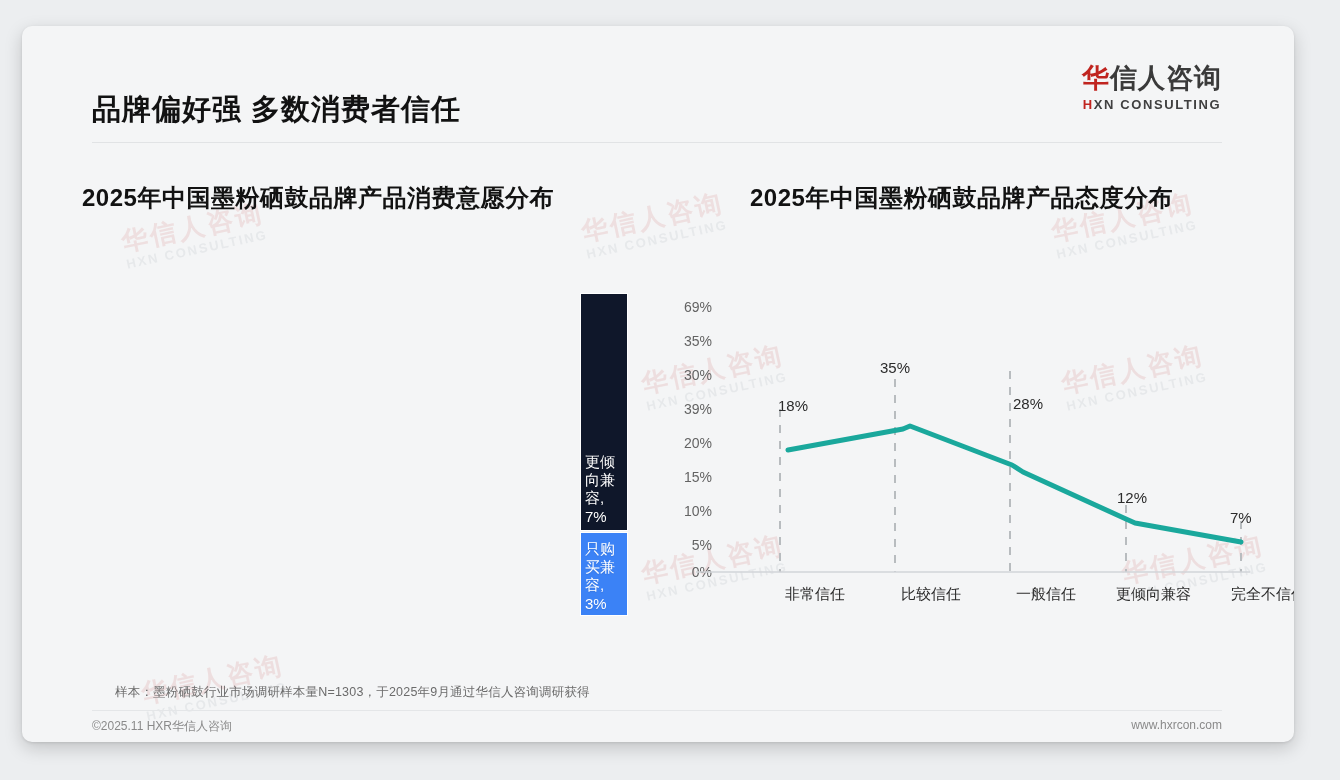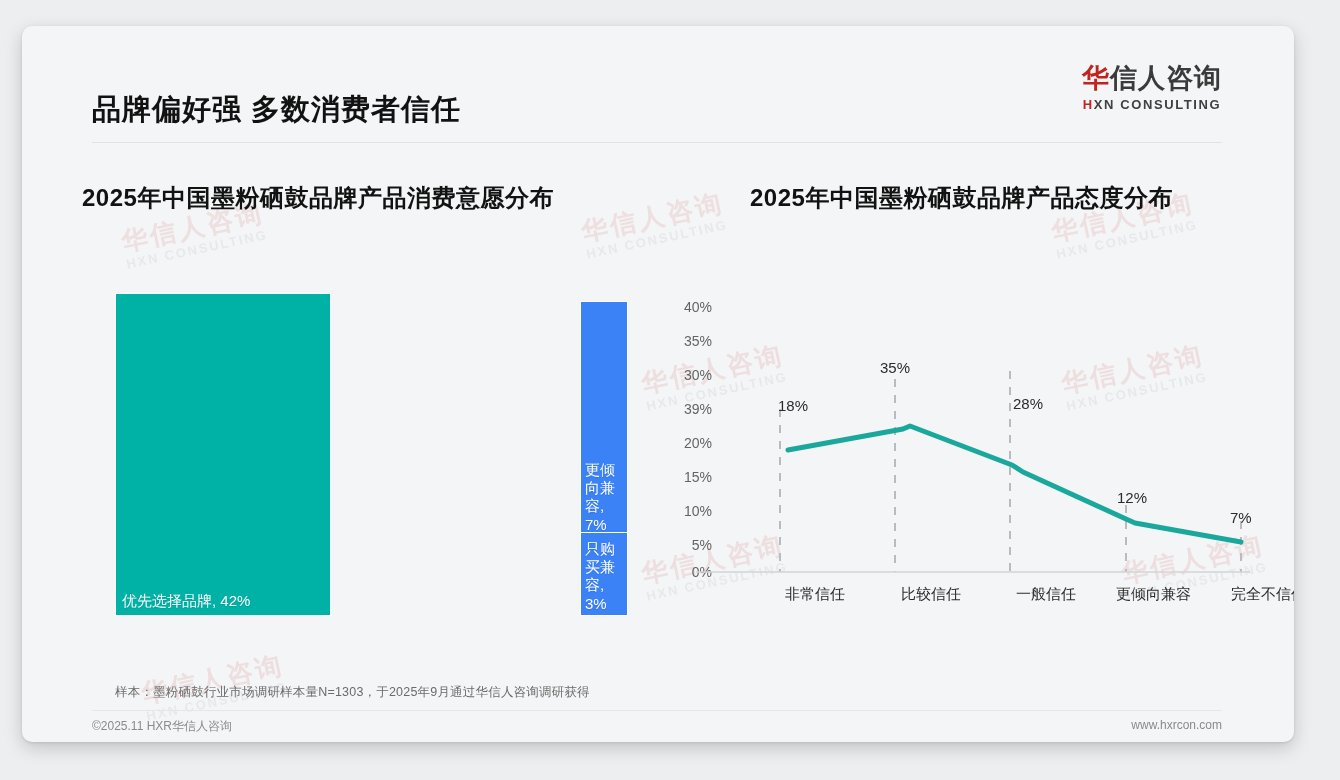--- a/index.html
+++ b/index.html
@@ -158,38 +158,35 @@
   <div class="logo">
     <div class="logo-cn"><span class="c-red">华</span><span class="c-dark">信人咨询</span></div>
     <div class="logo-en"><span class="c-red">H</span><span class="c-dark">XN CONSULTING</span></div>
   </div>
 
   <div class="ch-title" id="title-left">2025年中国墨粉硒鼓品牌产品消费意愿分布</div>
   <div class="ch-title" id="title-right">2025年中国墨粉硒鼓品牌产品态度分布</div>
 
   <div class="tm">
 
-    <div class="tm-cell" style="left:22px;top:22px;width:216px;height:323px;background:#00b1a6;">
-      <div class="tm-label">优先选择品牌, 42%</div>
-    </div>
-
-
-
-    <div class="tm-cell" style="left:487px;top:30px;width:48px;height:238px;background:#3b82f6;">
+
+
+
+    <div class="tm-cell" style="left:487px;top:22px;width:48px;height:238px;background:#0f172a;">
       <div class="tm-label narrow">更倾向兼容, 7%</div>
     </div>
 
     <div class="tm-cell" style="left:487px;top:261px;width:48px;height:84px;background:#3b82f6;">
       <div class="tm-label narrow" style="bottom:2px;">只购买兼容, 3%</div>
     </div>
   </div>
 
   <div class="lc">
 
-    <div class="ytick" style="top:28px;left:16px;">40%</div>
+    <div class="ytick" style="top:28px;left:16px;">69%</div>
     <div class="ytick" style="top:62px;left:16px;">35%</div>
     <div class="ytick" style="top:96px;left:16px;">30%</div>
     <div class="ytick" style="top:130px;left:16px;">39%</div>
     <div class="ytick" style="top:164px;left:16px;">20%</div>
     <div class="ytick" style="top:198px;left:16px;">15%</div>
     <div class="ytick" style="top:232px;left:16px;">10%</div>
     <div class="ytick" style="top:266px;left:16px;">5%</div>
     <div class="ytick" style="top:293px;left:16px;">0%</div>
 
     <svg width="600" height="345">

